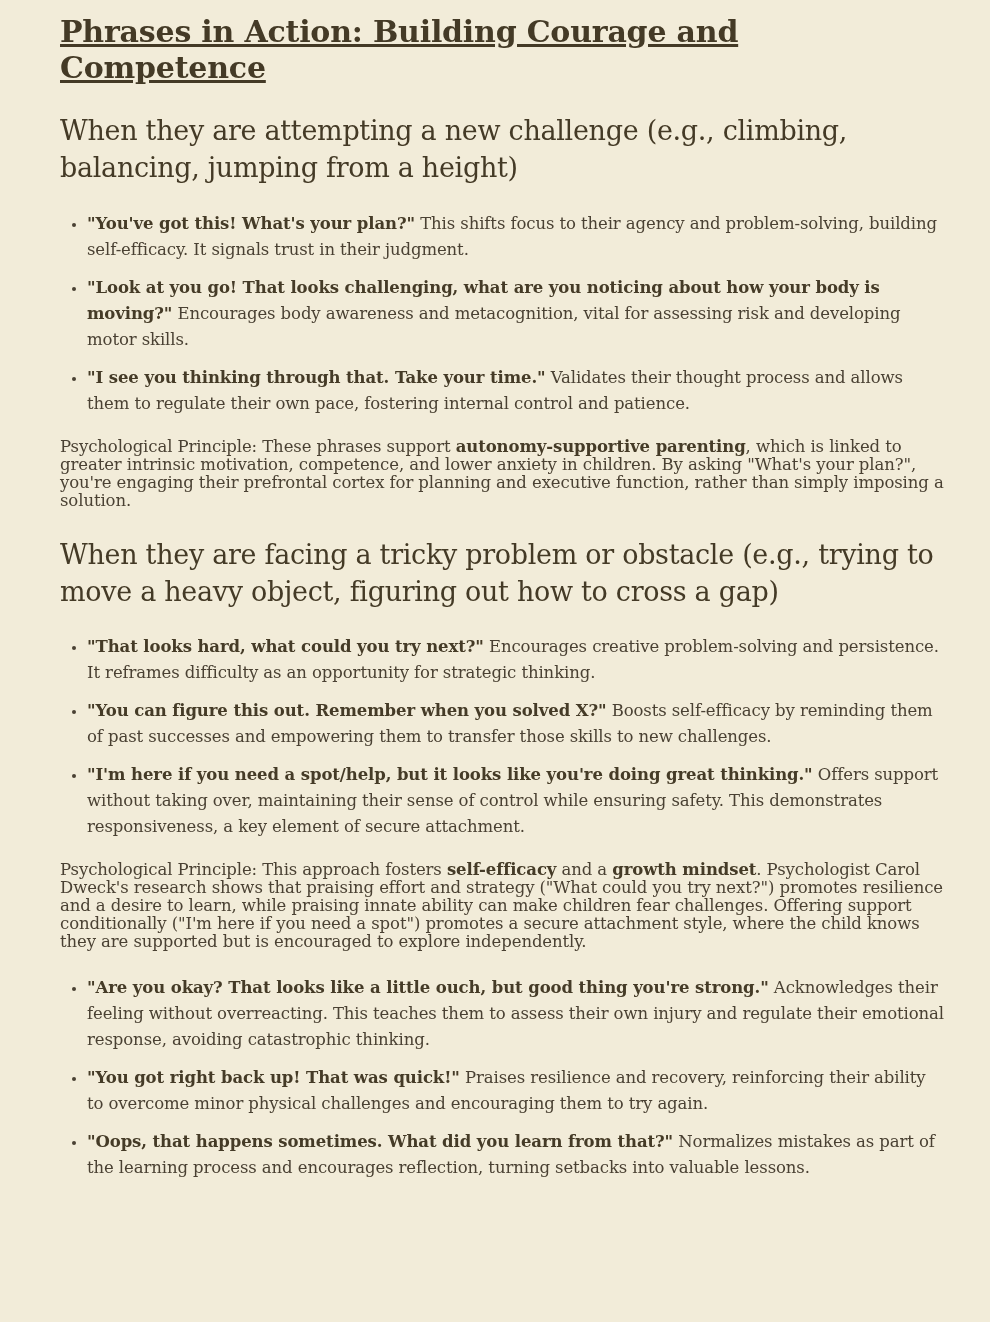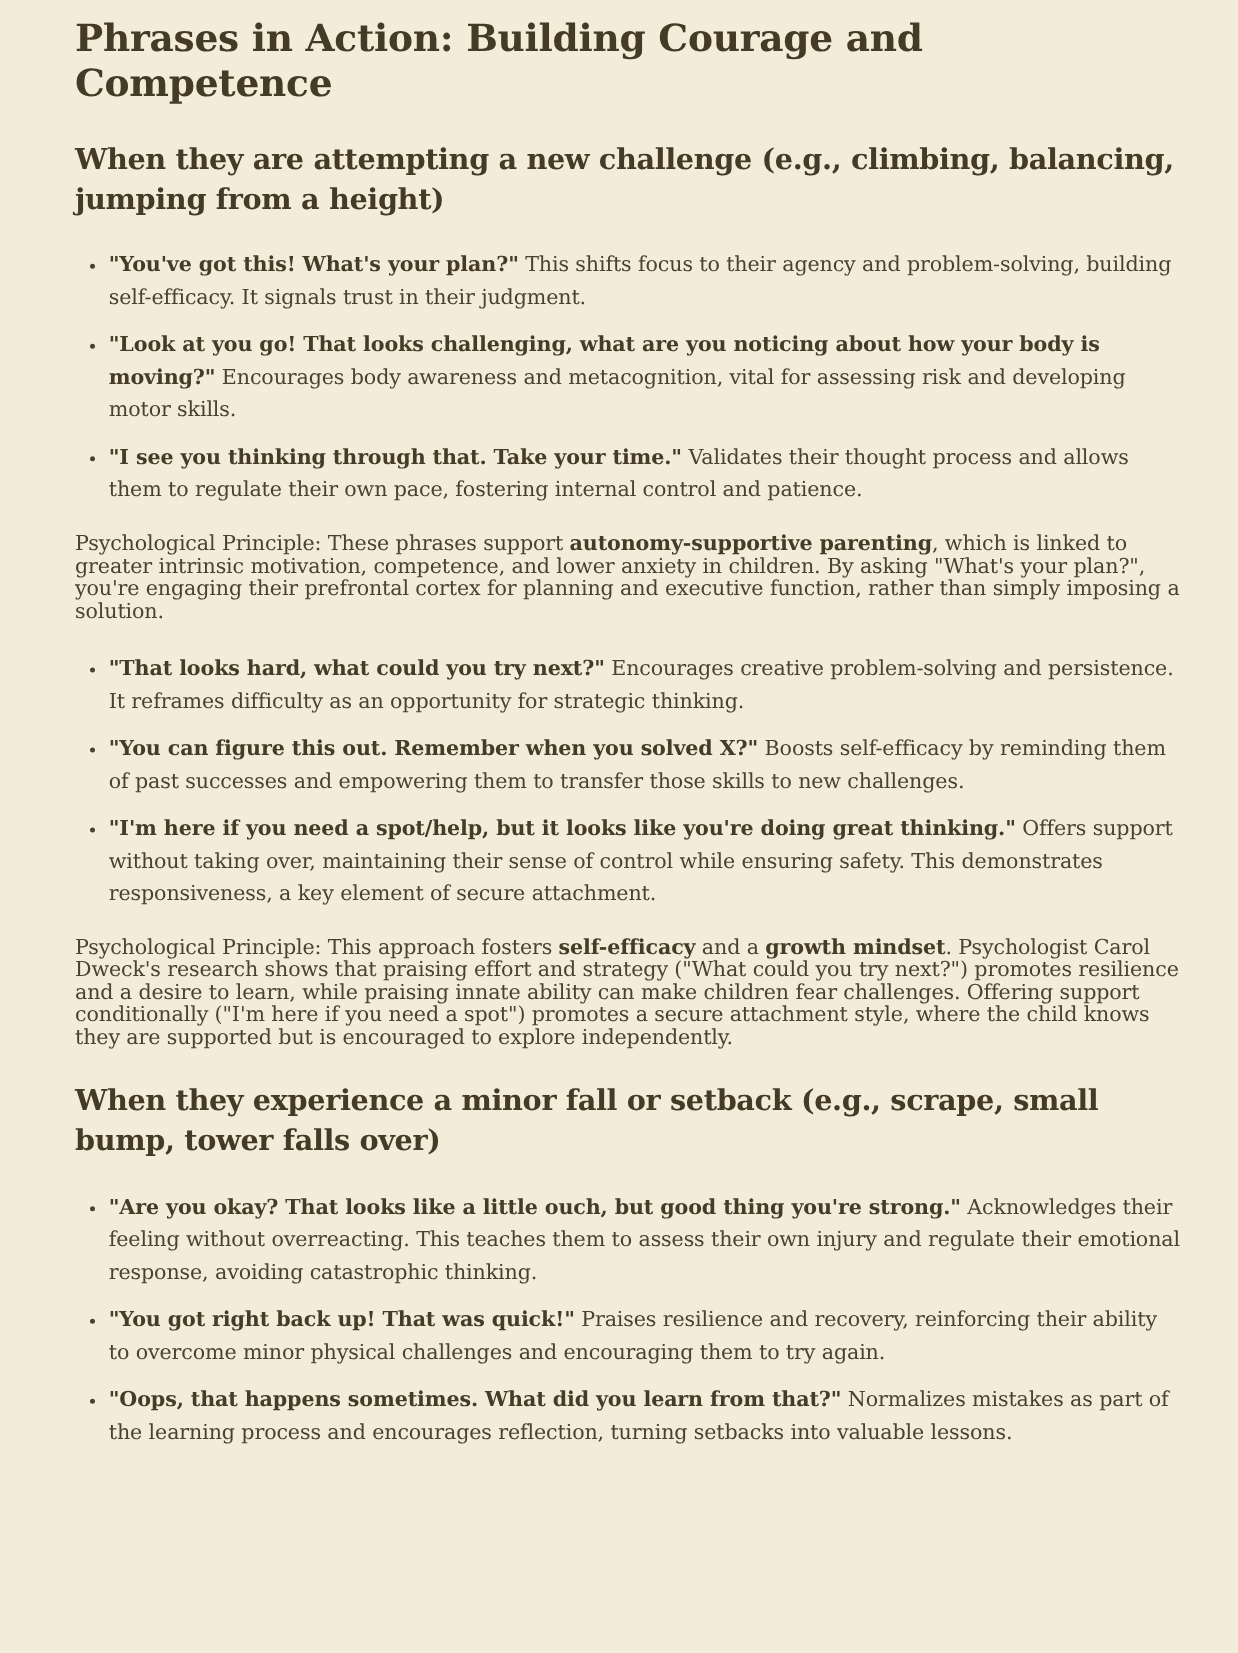--- a/index.html
+++ b/index.html
@@ -19,25 +19,26 @@
     padding: 14px 44px 20px 60px;
     background: #f2ecd9;
   }
   h1 {
     font-size: 30px;
     line-height: 1.2;
     font-weight: 700;
     color: #443a26;
     margin: 0 0 8px 0;
     letter-spacing: -0.2px;
+    text-decoration: underline;
   }
   h2 {
-    font-size: 23px;
+    font-size: 27px;
     line-height: 1.38;
-    font-weight: 700;
+    font-weight: 400;
     color: #443a26;
     margin: 26px 0 8px 0;
     letter-spacing: -0.3px;
   }
   ul {
     margin: 24px 0 0 0;
     padding: 0 0 0 27px;
     list-style: disc;
   }
   li {
@@ -67,26 +68,26 @@
 <div class="page">
   <h1>Phrases in Action: Building Courage and Competence</h1>
   <div id="sections">
       <h2>When they are attempting a new challenge (e.g., climbing, balancing, jumping from a height)</h2>
       <ul>
         <li><strong>"You've got this! What's your plan?"</strong><span> This shifts focus to their agency and problem-solving, building self-efficacy. It signals trust in their judgment.</span></li>
         <li><strong>"Look at you go! That looks challenging, what are you noticing about how your body is moving?"</strong><span> Encourages body awareness and metacognition, vital for assessing risk and developing motor skills.</span></li>
         <li><strong>"I see you thinking through that. Take your time."</strong><span> Validates their thought process and allows them to regulate their own pace, fostering internal control and patience.</span></li>
       </ul>
       <p class="principle"><span>Psychological Principle: These phrases support </span><strong>autonomy-supportive parenting</strong><span>, which is linked to greater intrinsic motivation, competence, and lower anxiety in children. By asking "What's your plan?", you're engaging their prefrontal cortex for planning and executive function, rather than simply imposing a solution.</span></p>
+      <h2>When they are facing a tricky problem or obstacle (e.g., trying to move a heavy object, figuring out how to cross a gap)</h2>
       <ul>
         <li><strong>"That looks hard, what could you try next?"</strong><span> Encourages creative problem-solving and persistence. It reframes difficulty as an opportunity for strategic thinking.</span></li>
         <li><strong>"You can figure this out. Remember when you solved X?"</strong><span> Boosts self-efficacy by reminding them of past successes and empowering them to transfer those skills to new challenges.</span></li>
         <li><strong>"I'm here if you need a spot/help, but it looks like you're doing great thinking."</strong><span> Offers support without taking over, maintaining their sense of control while ensuring safety. This demonstrates responsiveness, a key element of secure attachment.</span></li>
       </ul>
       <p class="principle"><span>Psychological Principle: This approach fosters </span><strong>self-efficacy</strong><span> and a </span><strong>growth mindset</strong><span>. Psychologist Carol Dweck's research shows that praising effort and strategy ("What could you try next?") promotes resilience and a desire to learn, while praising innate ability can make children fear challenges. Offering support conditionally ("I'm here if you need a spot") promotes a secure attachment style, where the child knows they are supported but is encouraged to explore independently.</span></p>
-      <h2>When they experience a minor fall or setback (e.g., scrape, small bump, tower falls over)</h2>
       <ul>
         <li><strong>"Are you okay? That looks like a little ouch, but good thing you're strong."</strong><span> Acknowledges their feeling without overreacting. This teaches them to assess their own injury and regulate their emotional response, avoiding catastrophic thinking.</span></li>
         <li><strong>"You got right back up! That was quick!"</strong><span> Praises resilience and recovery, reinforcing their ability to overcome minor physical challenges and encouraging them to try again.</span></li>
         <li><strong>"Oops, that happens sometimes. What did you learn from that?"</strong><span> Normalizes mistakes as part of the learning process and encourages reflection, turning setbacks into valuable lessons.</span></li>
       </ul>
     </div>
 </div>
 
 </body></html>

